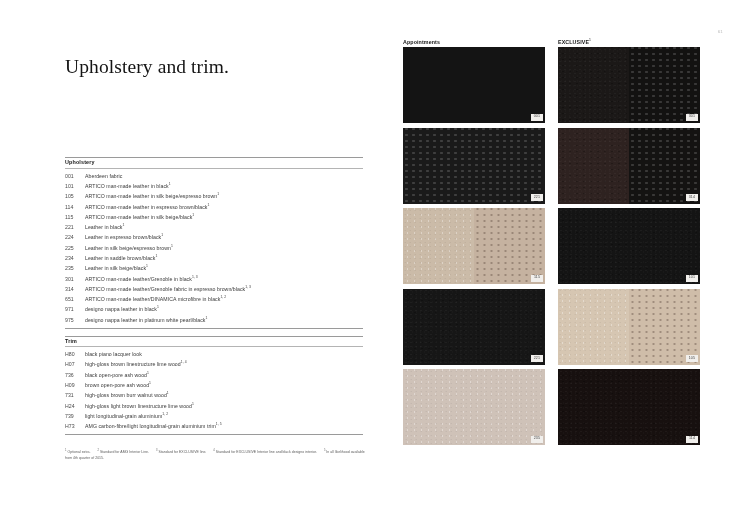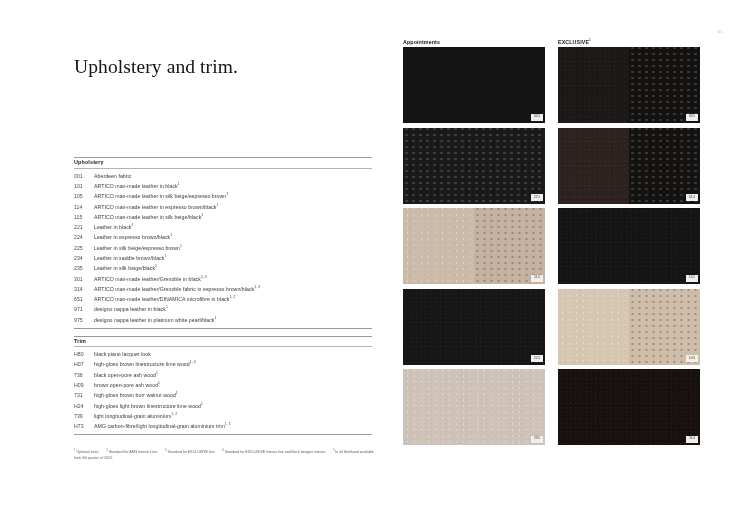--- a/index.html
+++ b/index.html
@@ -12,21 +12,21 @@
     height: 507px;
     position: relative;
     font-family: "Liberation Sans", sans-serif;
     color: #1a1a1a;
     overflow: hidden;
   }
 
   
   #left-page {
     position: absolute;
-    left: 12px; top: 0;
+    left: 3px; top: 0;
     width: 390px; height: 507px;
     background: #ffffff;
   }
 
   #page-title {
     position: absolute;
     left: 62px;
     top: 56px;
     font-family: "Liberation Serif", serif;
     font-size: 19.5px;

